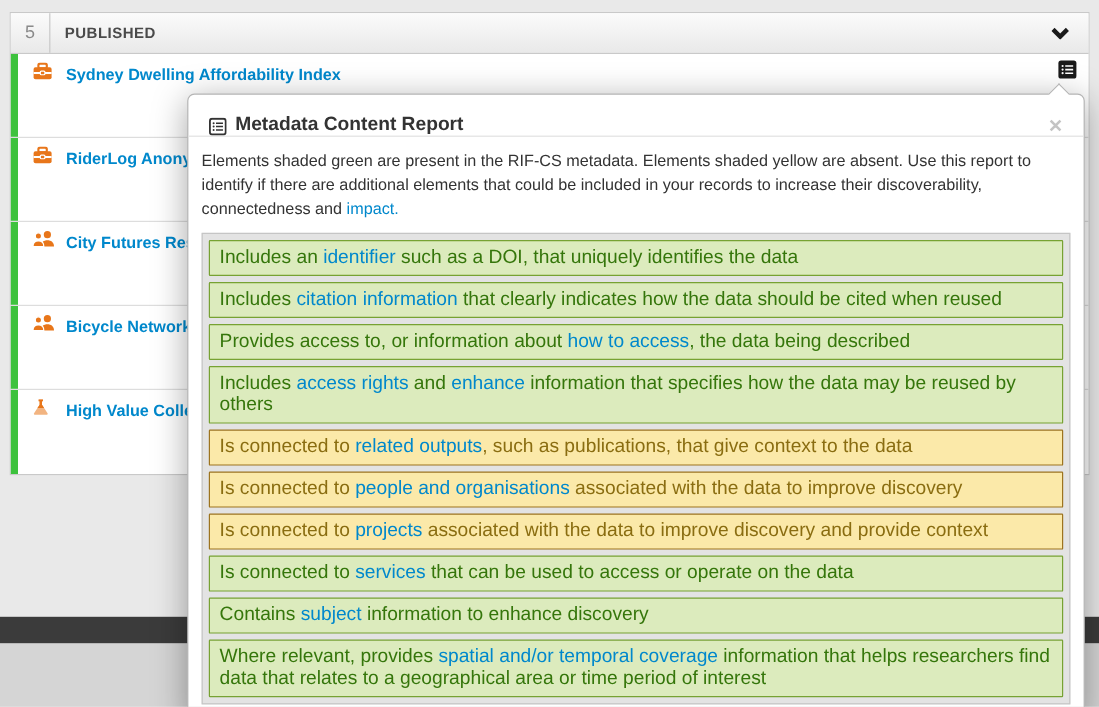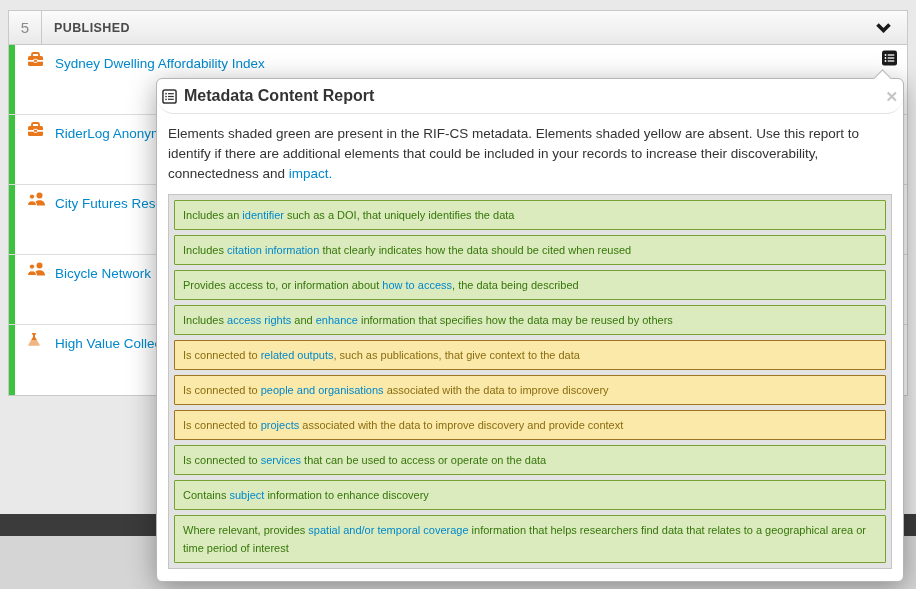--- a/index.html
+++ b/index.html
@@ -15,35 +15,35 @@
   
   .panel{position:absolute;left:8px;top:10px;width:898px;background:#fff;border:1px solid #c9c9c9;z-index:1;}
   .panel-header{height:33px;display:flex;align-items:stretch;background:linear-gradient(#fbfbfb,#e9e9e9);border-bottom:1px solid #c9c9c9;}
   .count-cell{width:32px;display:flex;align-items:center;justify-content:center;border-right:1px solid #c9c9c9;color:#8a8a8a;font-size:15px;}
   .header-title{flex:1;display:flex;align-items:center;padding-left:12px;font-weight:bold;font-size:12.5px;color:#4a4a4a;letter-spacing:.4px;}
   .chevron{width:48px;display:flex;align-items:center;justify-content:center;cursor:pointer;}
   .panel-row{position:relative;height:70px;border-bottom:1px solid #ddd;background:#fff;box-sizing:border-box;padding:9px 30px 0 46px;}
   .panel-row:last-child{border-bottom:none;}
   .green-bar{position:absolute;left:0;top:0;bottom:0;width:6px;background:var(--green-bar,#3dc23d);}
   .row-icon{position:absolute;left:18px;top:7px;line-height:0;}
-  .row-link{color:var(--link-blue,#0088cc);font-size:13.5px;text-decoration:none;white-space:nowrap;}
+  .row-link{color:var(--link-blue,#0088cc);font-size:13.5px;text-decoration:none;white-space:nowrap;font-weight:bold;}
   .report-btn{position:absolute;right:9px;top:5px;line-height:0;cursor:pointer;}
 
   
   .modal{position:absolute;left:156px;top:78px;width:748px;box-sizing:border-box;background:#fff;
     border:1px solid #b5b5b5;border-radius:6px;box-shadow:0 6px 28px rgba(0,0,0,.35);z-index:5;padding-bottom:12px;}
   .modal-tail{position:absolute;top:-7px;right:14px;width:12px;height:12px;background:#fff;border-left:1px solid #b5b5b5;border-top:1px solid #b5b5b5;transform:rotate(45deg);}
-  .modal-header{height:34px;display:flex;align-items:center;padding:0 5px;border-bottom:1px solid #e2e2e2;border-radius:17px;}
+  .modal-header{height:34px;display:flex;align-items:flex-end;padding:0 17px;border-bottom:1px solid #e2e2e2;}
   .modal-title{font-weight:bold;font-size:16px;color:#333;margin-left:7px;}
   .close-x{margin-left:auto;color:#c4c4c4;font-size:15px;font-weight:bold;cursor:pointer;line-height:1;}
   .modal-body{padding:8px 11px 0 11px;}
   .intro{font-size:13.5px;line-height:20px;color:#333;margin:2px 0 10px 0;}
   .intro a,.seg-link{color:var(--link-blue,#0088cc);text-decoration:none;cursor:pointer;}
   .report-wrap{border:1px solid #c5c5c5;background:#e3e3e3;padding:5px;}
-  .report-row{border:1px solid;border-radius:1px;padding:5px 8px;font-size:11px;line-height:18px;margin-bottom:5px;}
+  .report-row{border:1px solid;border-radius:1px;padding:5px 8px;font-size:16px;line-height:18px;margin-bottom:5px;}
   .report-row:last-child{margin-bottom:0;}
   .report-row.present{background:var(--present-bg,#dcebbd);border-color:var(--present-border,#77a233);color:var(--present-text,#35760b);}
   .report-row.absent{background:var(--absent-bg,#fbe9a9);border-color:var(--absent-border,#9d741f);color:var(--absent-text,#8a6d11);}
 </style>
 </head>
 <body>
 
 <div class="lower-area"></div>
 <div class="footer-band"></div>
 

